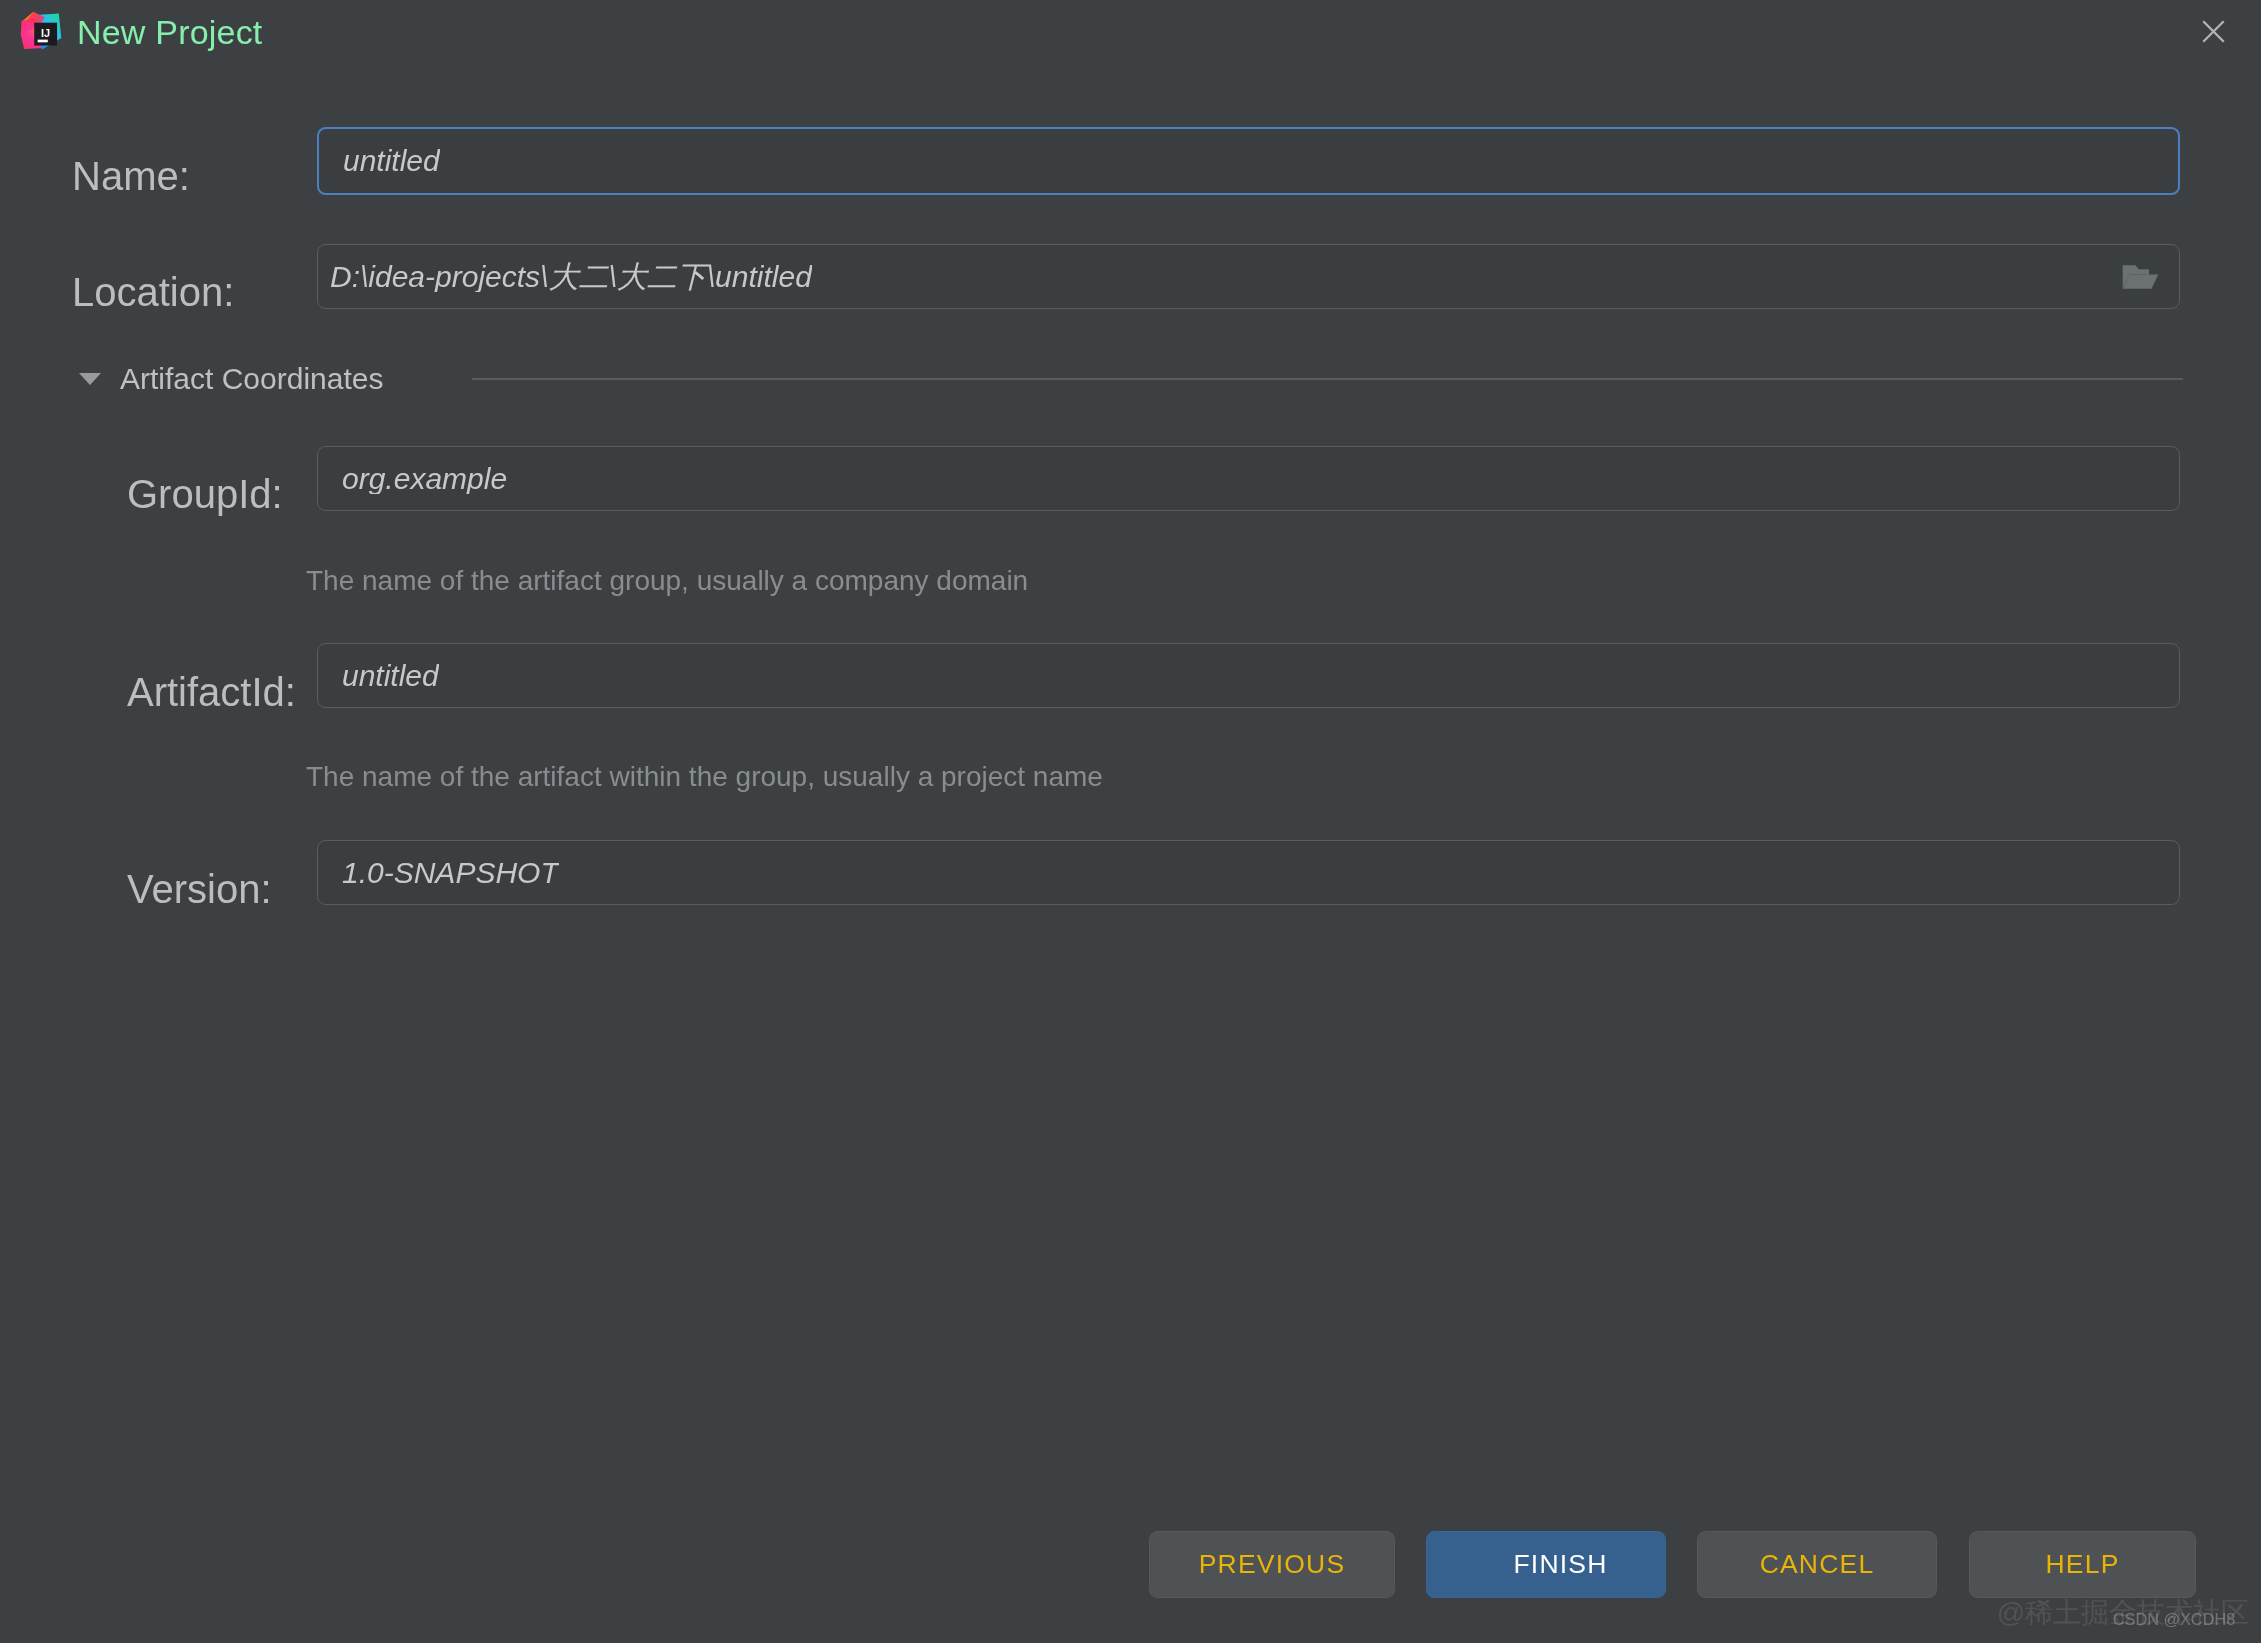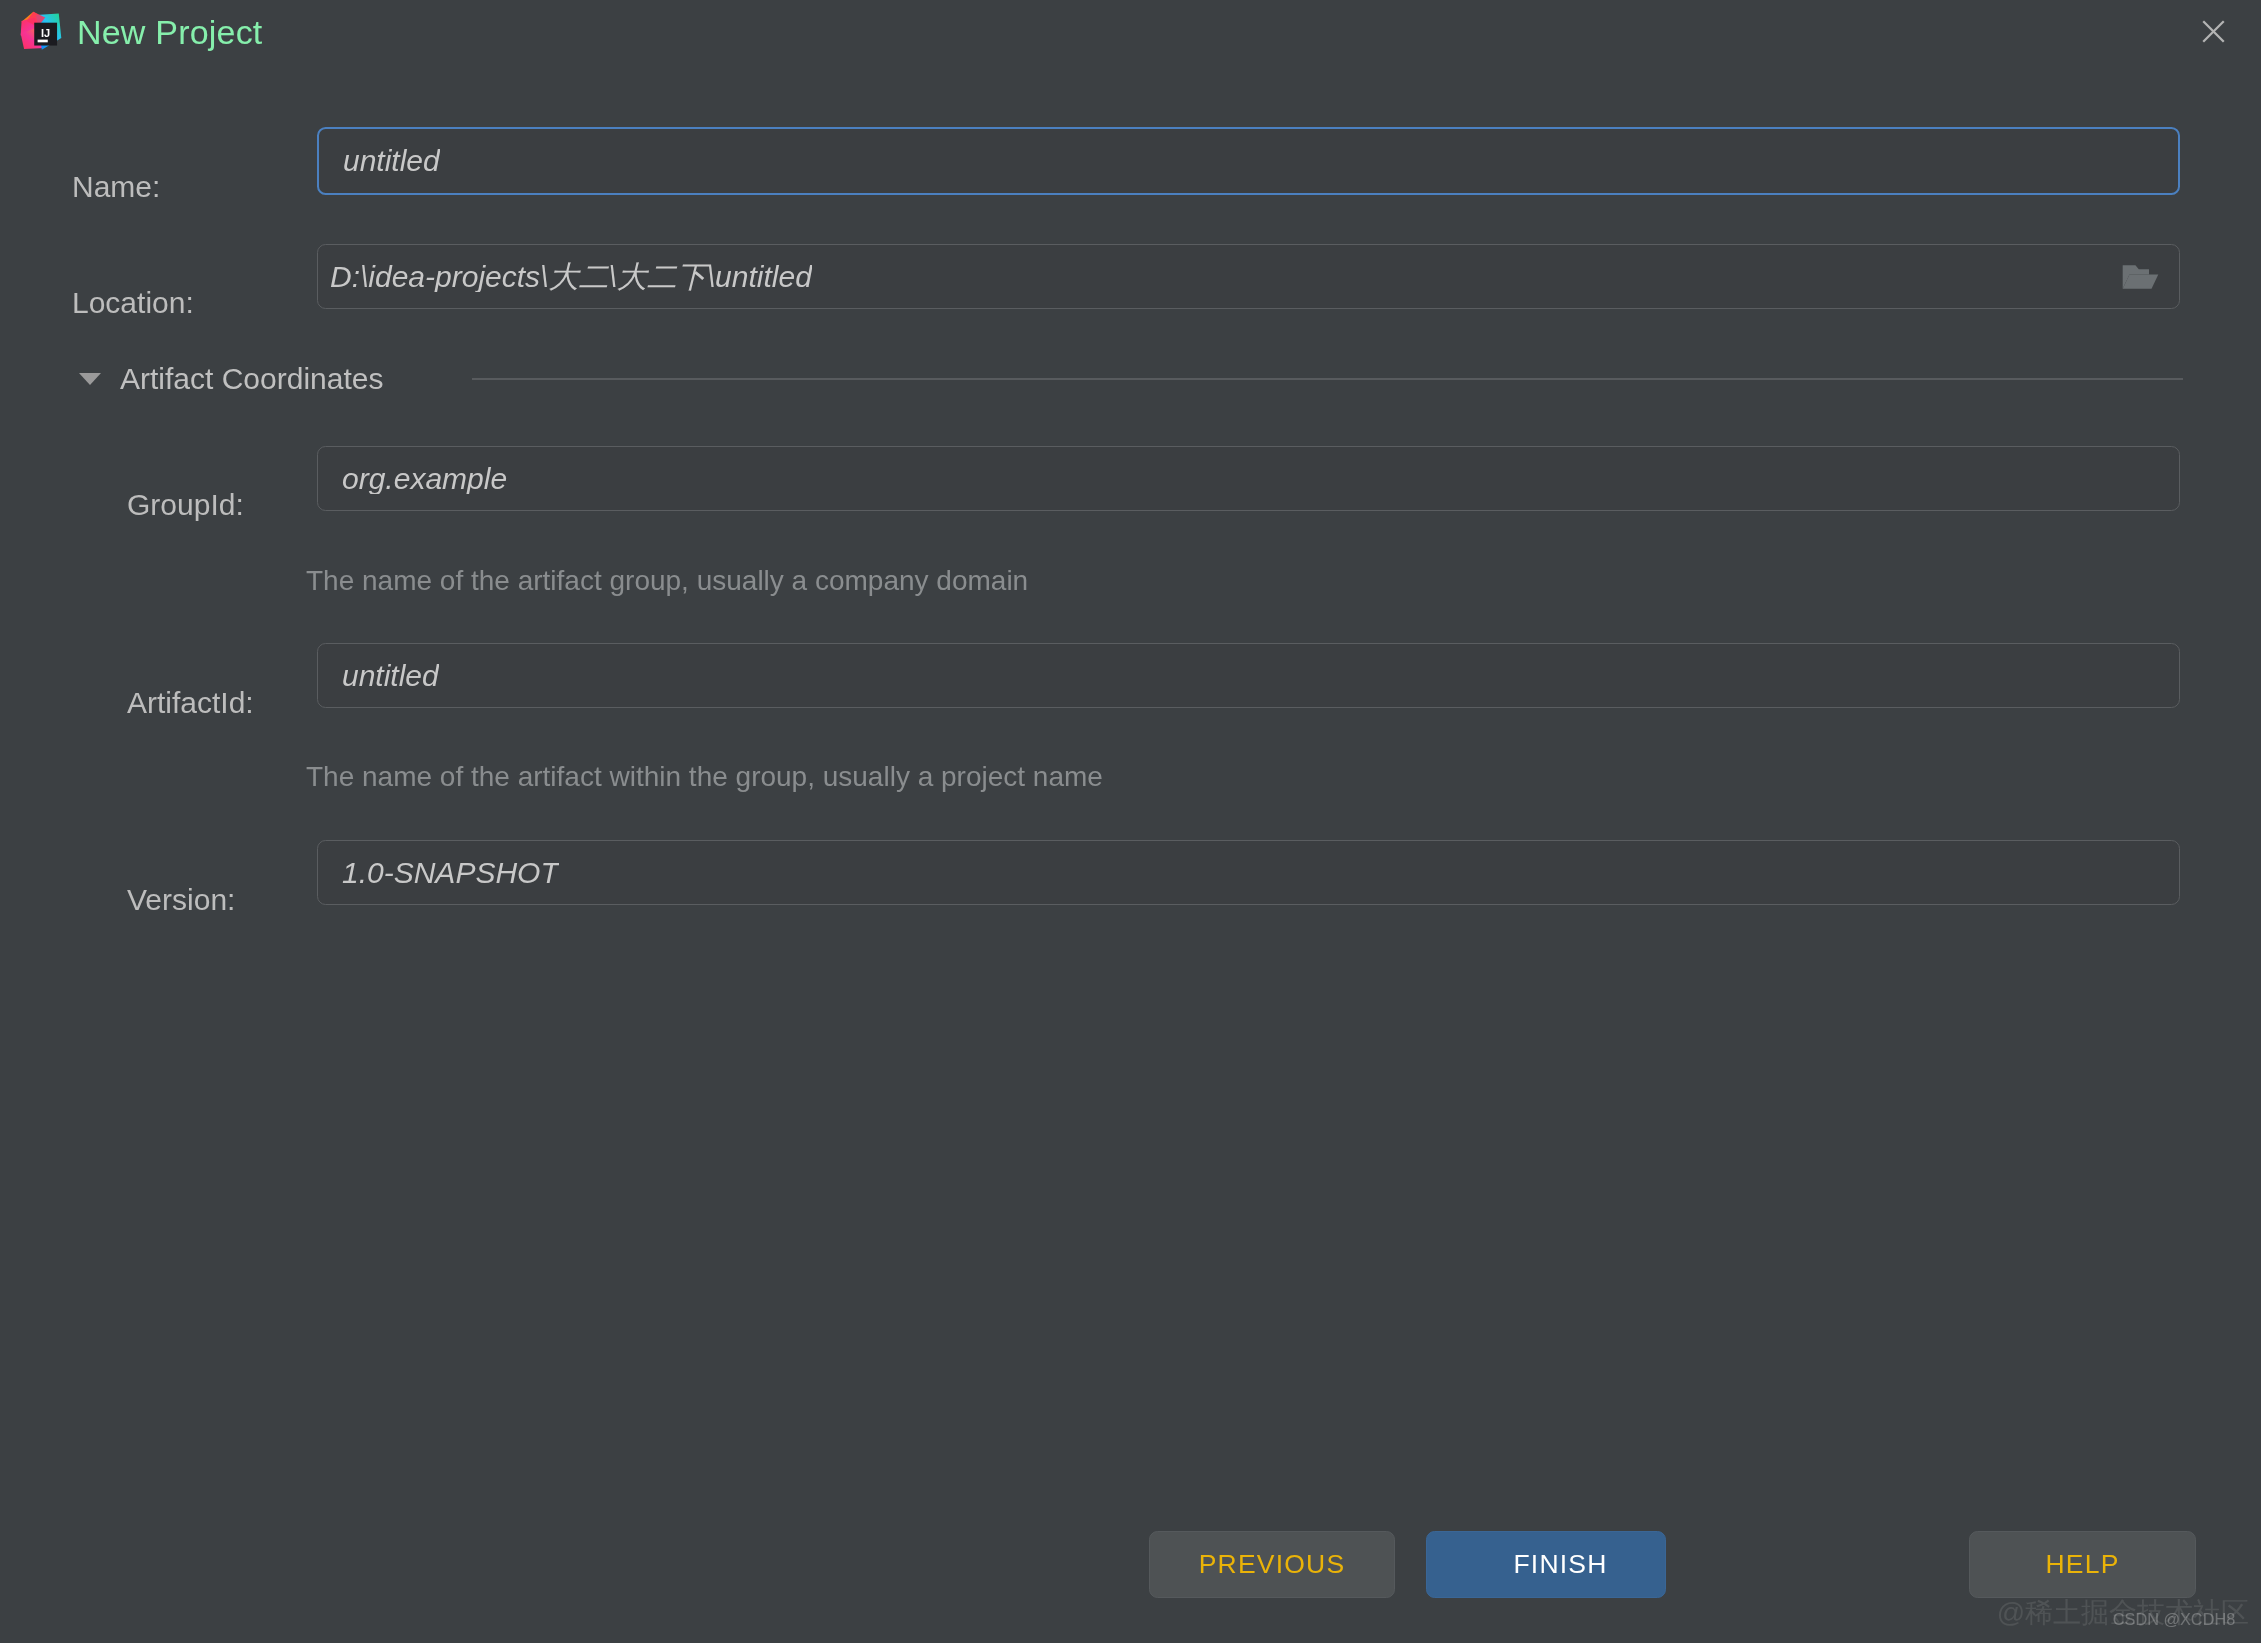--- a/index.html
+++ b/index.html
@@ -49,26 +49,25 @@
     right: 12px;
     top: 3.4px;
     width: 72px;
     height: 56px;
     display: flex;
     align-items: center;
     justify-content: center;
     cursor: pointer;
   }
   .field-label {
-    font-size: 30px;
+    font-size: 40px;
     color: #bdbdbd;
     text-align: right;
     white-space: nowrap;
     position: absolute;
-    margin-top: 16px;
   }
   .input {
     position: absolute;
     box-sizing: border-box;
     background: #3b3e41;
     border: 1.7px solid #5a5d60;
     border-radius: 8.6px;
     height: 65px;
     display: flex;
     align-items: center;
@@ -283,20 +282,23 @@
   <span class="value">1.0-SNAPSHOT</span>
 </div>
 
 <div class="buttons">
   <div class="btn" style="left:1149px; top:0; width:246px;">
     <span>PREVIOUS</span>
   </div>
   <div class="btn primary" style="left:1426px; top:0; width:240px;">
     <span>FINISH</span>
   </div>
+  <div class="btn" style="left:1697px; top:0; width:240px;">
+    <span>CANCEL</span>
+  </div>
   <div class="btn" style="left:1969px; top:0; width:227px;">
     <span>HELP</span>
   </div>
 </div>
 
 <div class="watermark">
   <span class="wm-cn">@稀土掘金技术社区</span>
   <span class="wm-en">CSDN @XCDH8</span>
 </div>
 

